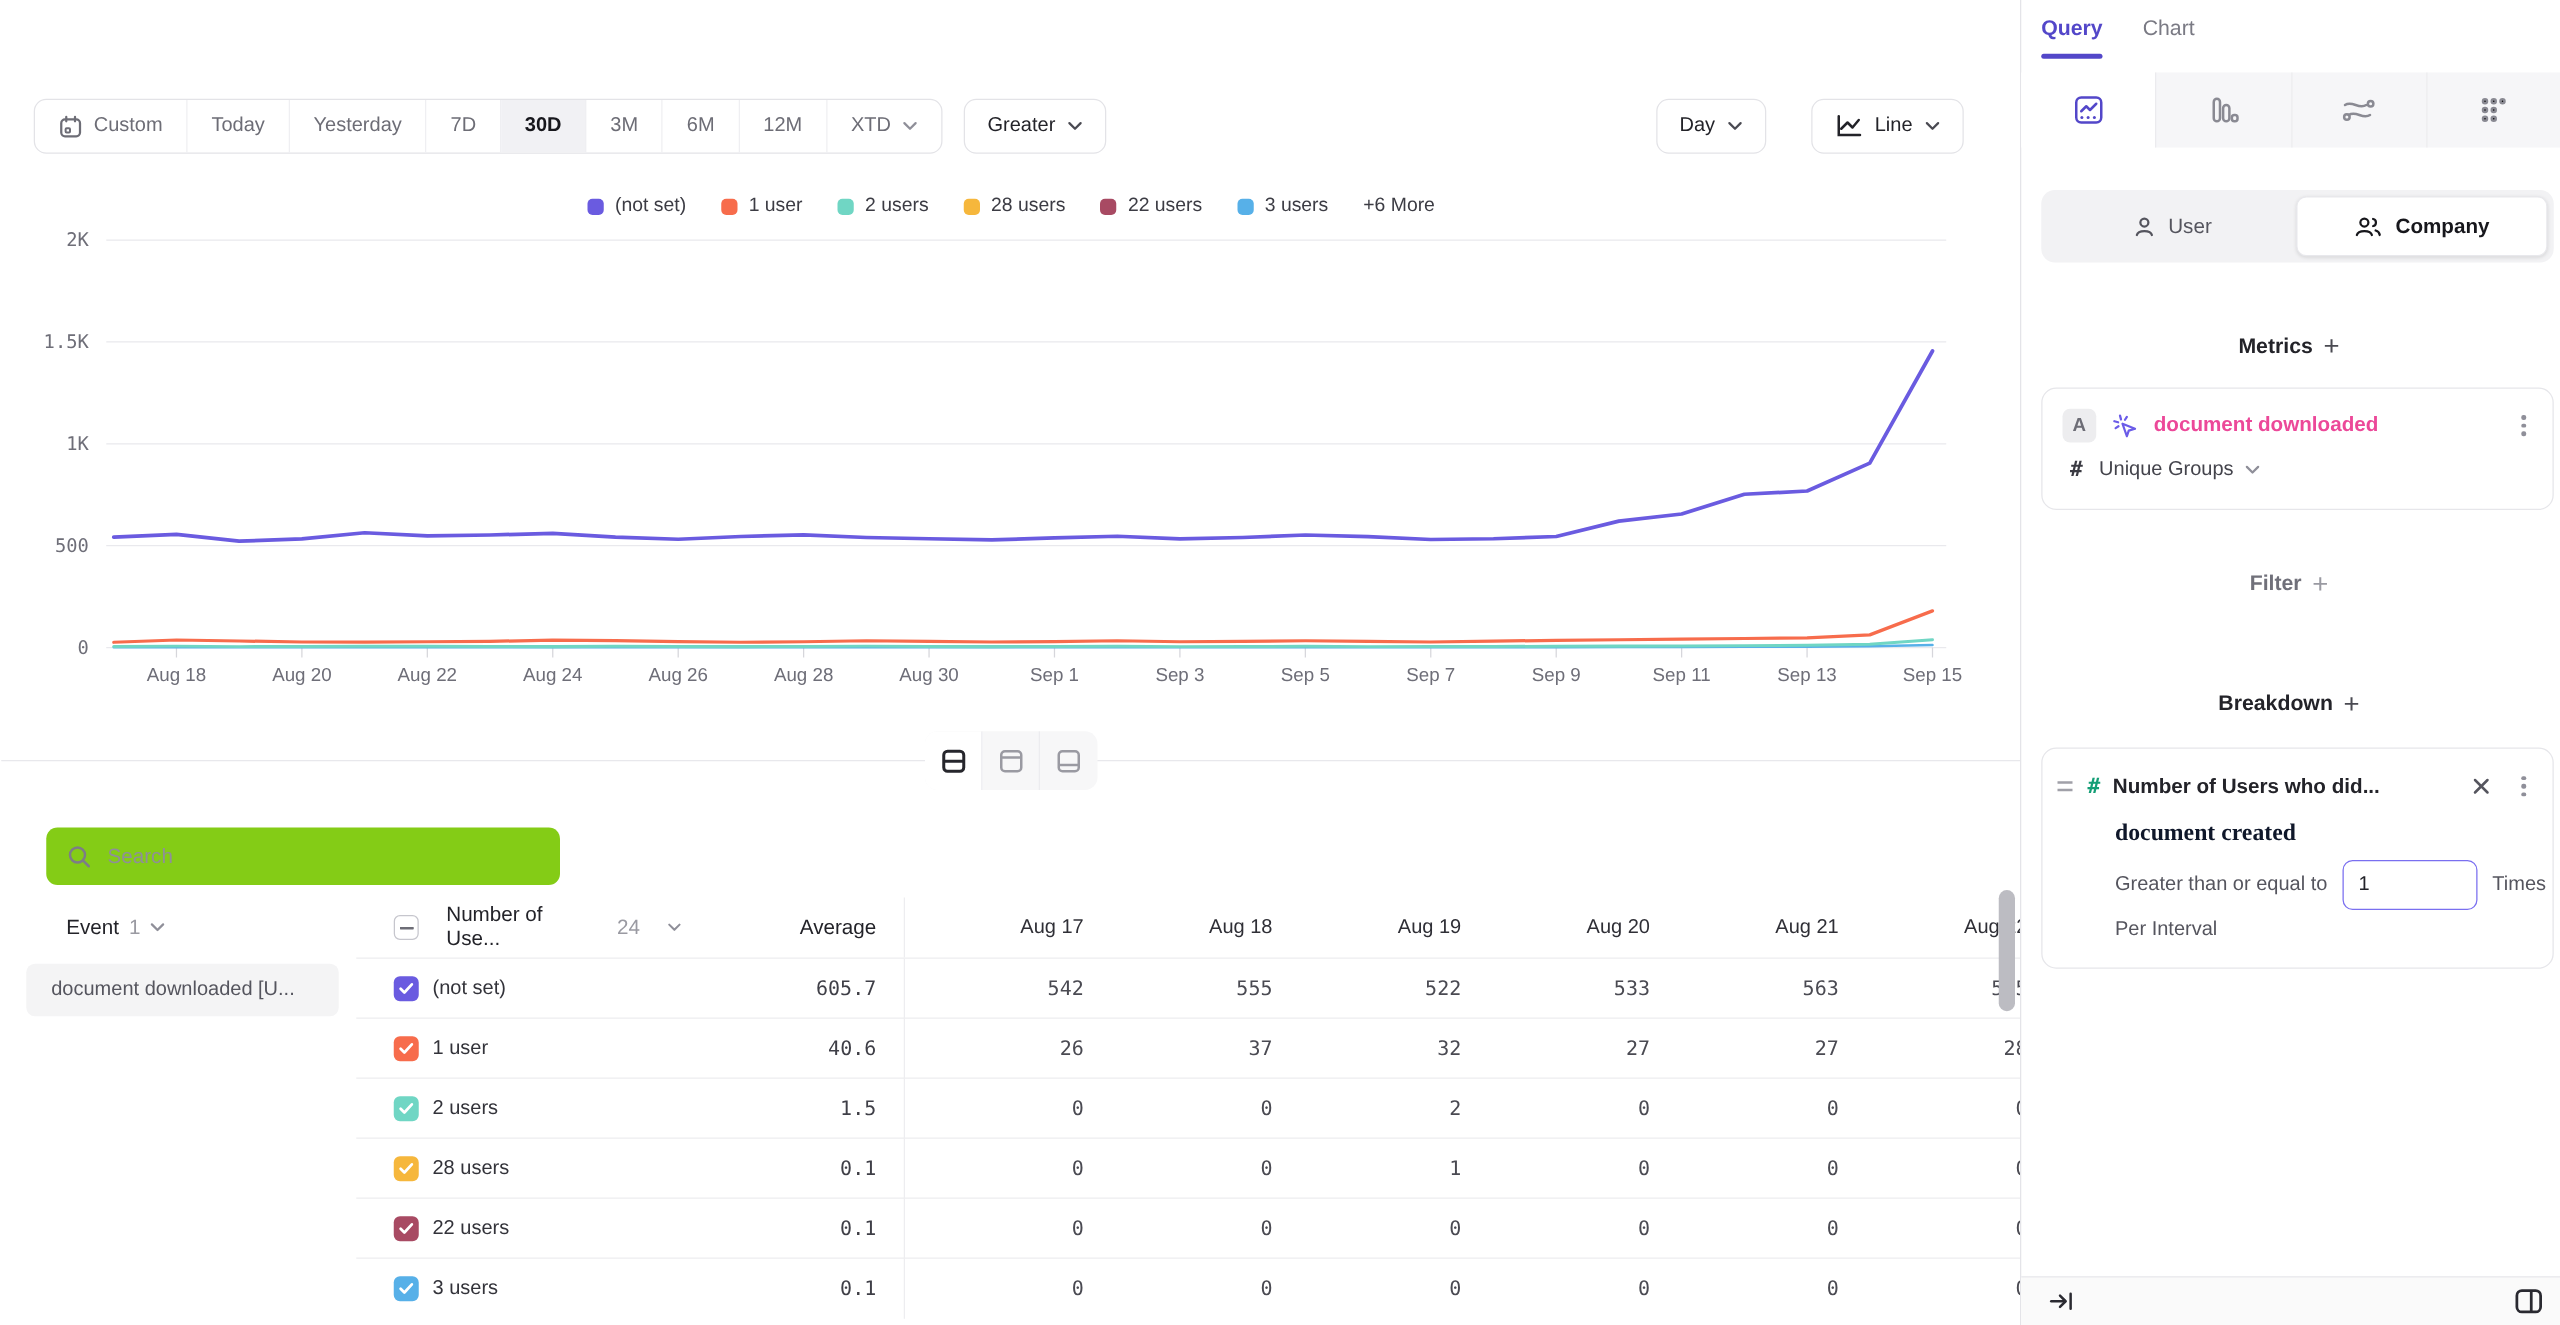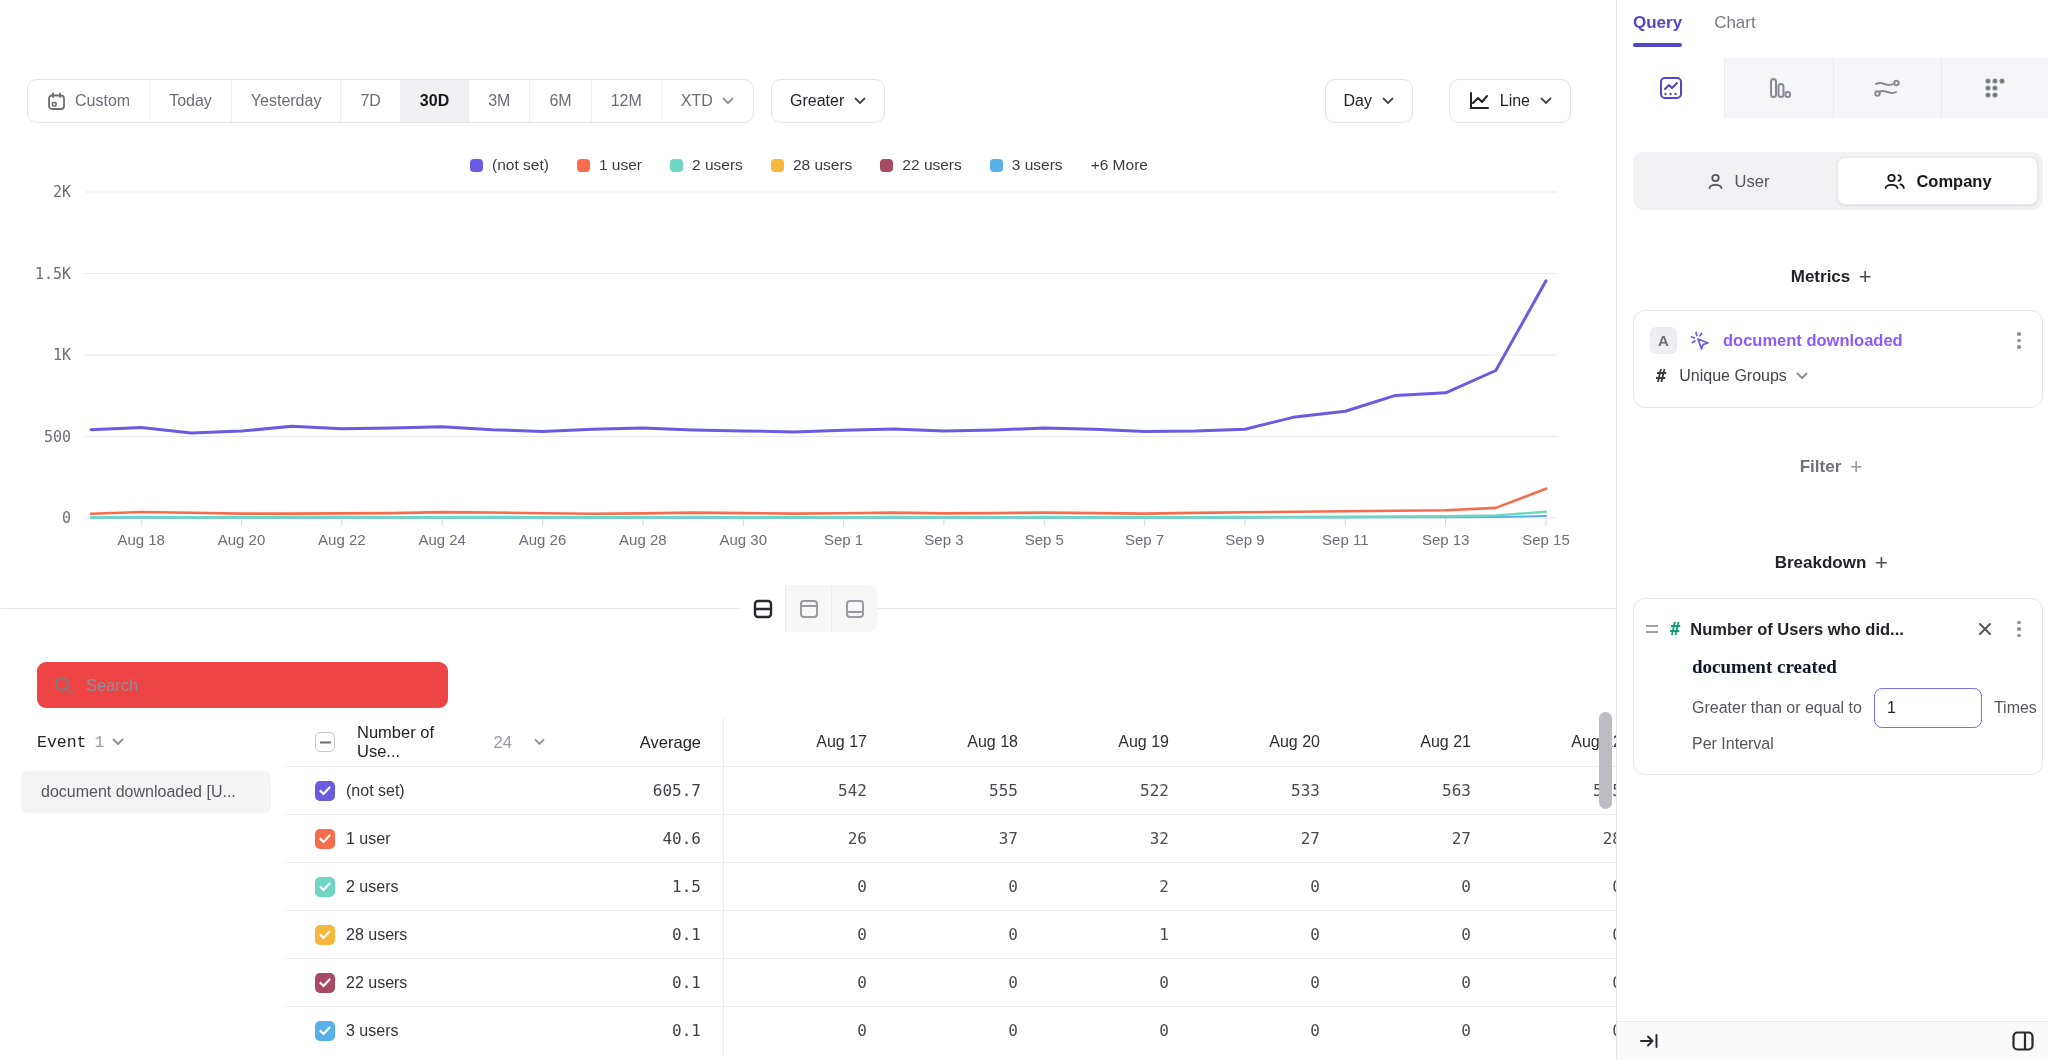--- a/index.html
+++ b/index.html
@@ -59,31 +59,31 @@
   .layout-cell { width:46px; display:flex; align-items:center; justify-content:center;
     border-right:1px solid #ececef; cursor:pointer; }
   .layout-cell:last-child { border-right:none; }
   .layout-cell.active { background:#fff; }
   .layout-cell svg rect, .layout-cell svg line { fill:none; stroke:#9a9aa2; stroke-width:2; }
   .layout-cell.active svg rect, .layout-cell.active svg line { stroke:#26262c; stroke-width:2.4; }
 
   
   #search-box {
     position:absolute; left:36px; top:662px; width:411px; height:46px;
-    background:#ef4444; border-radius:9px; display:flex; align-items:center; gap:13px; padding:0 17px;
+    background:#84cc16; border-radius:9px; display:flex; align-items:center; gap:13px; padding:0 17px;
   }
   #search-box svg { flex:0 0 auto; }
   #search-input { border:none; outline:none; background:transparent; font-size:16.5px;
     font-family:"Liberation Sans", sans-serif; color:#33333a; width:100%; }
   #search-input::placeholder { color:#8f8f98; }
 
   
   #table-header { position:absolute; left:0; top:718px; width:1640px; height:48px; display:flex; align-items:center; }
-  .h-event { flex:0 0 284px; padding-left:36px; display:flex; align-items:center; gap:8px;
-    font-size:16.5px; color:#232329;font-family:Liberation Mono, monospace; }
+  .h-event { flex:0 0 284px; padding-left:52px; display:flex; align-items:center; gap:8px;
+    font-size:16.5px; color:#232329; }
   .h-count { color:#9a9aa2; }
   .h-group { flex:0 0 260px; padding-left:30px; display:flex; align-items:center; gap:22px;
     font-size:16.5px; color:#232329; }
   .h-avg { flex:0 0 156px; text-align:right; font-size:16.5px; color:#232329; }
   .h-dates { margin-left:22px; border-left:1px solid #ededf0; display:flex; height:48px; align-items:center; }
   .h-date-cell { flex:0 0 151px; text-align:right; padding-right:8px; font-size:16px; color:#2f2f36; white-space:nowrap; overflow:hidden; }
 
   #table-body { position:absolute; left:0; top:766px; width:1640px; display:flex; }
   #event-col { flex:0 0 284px; }
   #event-cell { margin:5px 14px 0 20px; height:42px; background:#f4f4f5; border-radius:7px;
@@ -134,21 +134,21 @@
   .plus-btn { width:30px; height:30px; display:flex; align-items:center; justify-content:center;
     font-size:22px; color:#4a4a52; cursor:pointer; font-weight:400; }
   .plus-btn.light { color:#9a9aa2; }
 
   .sb-card { position:absolute; left:16px; width:410px; background:#fff;
     border:1px solid #e6e6ea; border-radius:12px; }
   #metric-card { top:310px; height:98px; }
   .mc-row1 { display:flex; align-items:center; gap:12px; padding:16px 12px 0 16px; }
   .metric-badge { width:27px; height:27px; background:#ededef; border-radius:6px;
     display:flex; align-items:center; justify-content:center; font-size:15px; font-weight:700; color:#6d6d76; }
-  .mc-name { font-size:16.5px; font-weight:700; color:#8b5cf6; flex:1 1 auto;
+  .mc-name { font-size:16.5px; font-weight:700; color:#ec4899; flex:1 1 auto;
     white-space:nowrap; overflow:hidden; }
   .kebab { width:22px; display:flex; flex-direction:column; align-items:center; gap:3px; cursor:pointer; padding:4px 0; }
   .kebab i { width:3.5px; height:3.5px; border-radius:50%; background:#8f8f99; }
   .mc-row2 { display:flex; align-items:center; gap:13px; padding:12px 0 0 22px; }
   .hash { font-size:17px; font-weight:700; color:#3a3a42; font-family:"DejaVu Sans Mono", monospace; }
   .hash.green { color:#149e76; }
   .mc-measure { font-size:16px; color:#44444c; display:flex; align-items:center; gap:9px; cursor:pointer; }
 
   #breakdown-card { top:598px; height:177px; }
   .bd-row1 { display:flex; align-items:center; gap:10px; padding:17px 12px 0 10px; }

